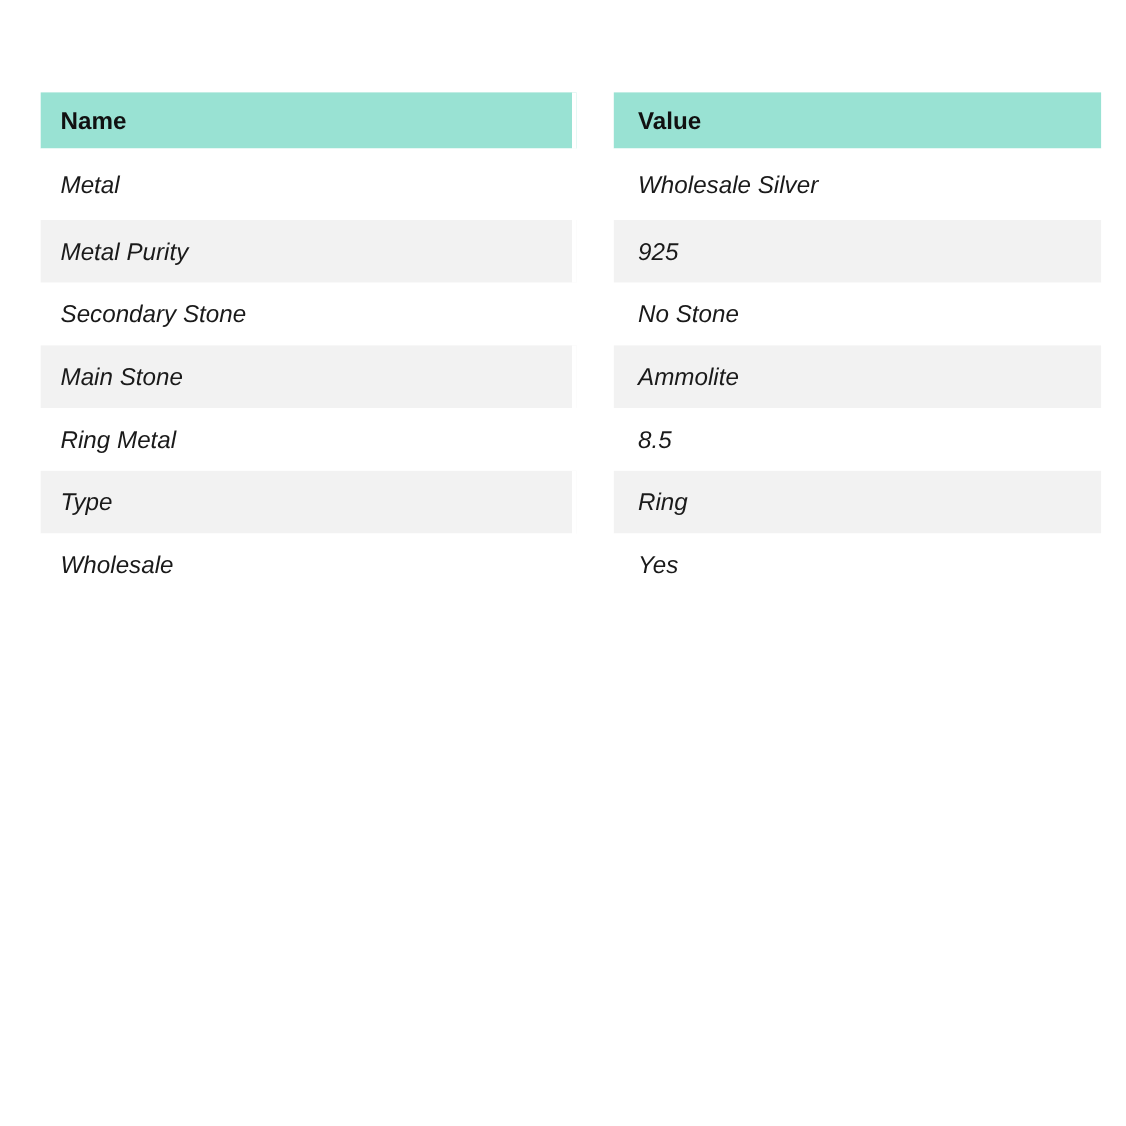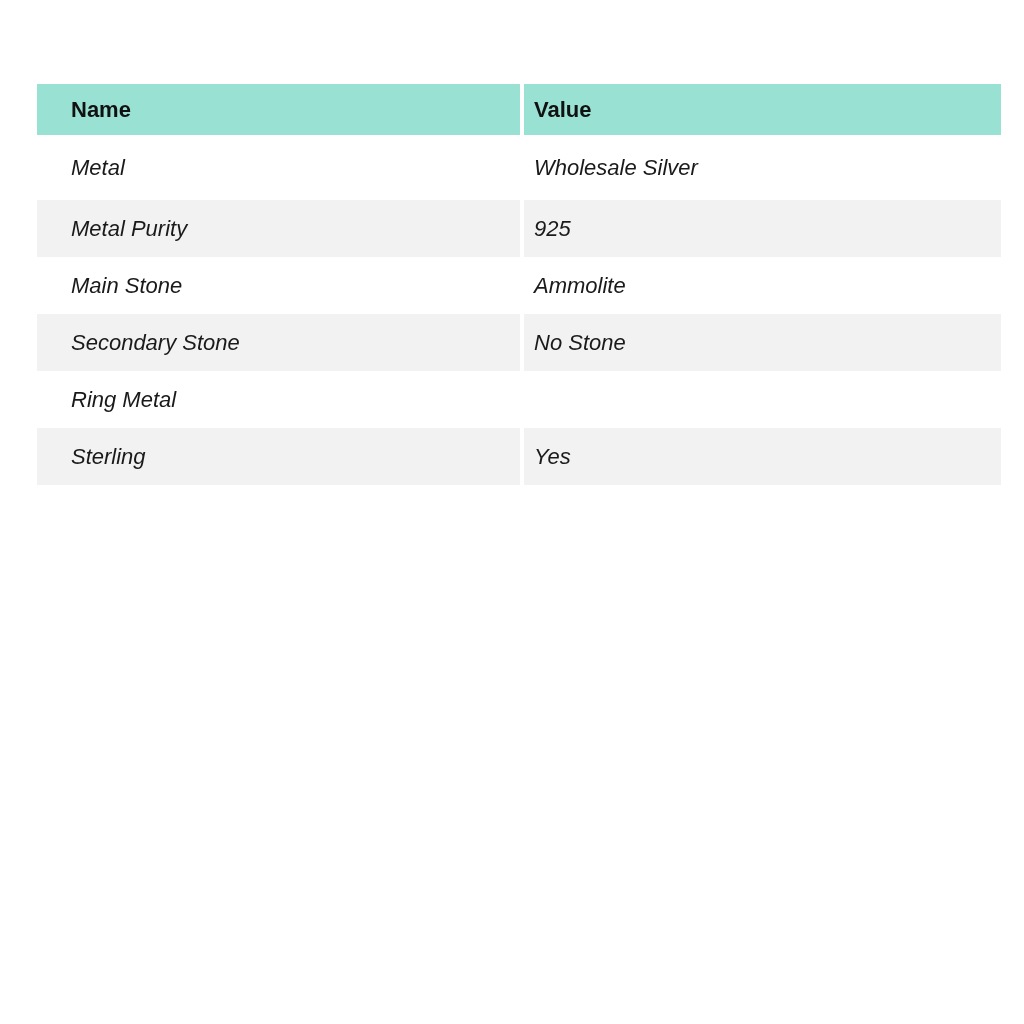--- a/index.html
+++ b/index.html
@@ -30,25 +30,26 @@
     align-items: center;
     box-sizing: border-box;
     font-size: 22px;
     line-height: 1;
     white-space: nowrap;
     overflow: hidden;
   }
   .name-col {
     width: 487px;
     border-right: 4px solid var(--divider-color, #ffffff);
-    padding-left: 34px;
+    padding-left: 18px;
   }
   .value-col {
     flex: 1;
-    padding-left: 10px;
+    padding-left: 22px;
+    margin-left: 34px;
   }
   .header-row {
     height: 51px;
   }
   .header-row .cell {
     background: var(--header-bg, #99e2d3);
     font-weight: 600;
     color: #111111;
   }
   #rows-container .row {
@@ -79,32 +80,37 @@
       <div class="cell name-col">Metal</div>
       <div class="cell value-col">Wholesale Silver</div>
     </div>
 
     <div class="row">
       <div class="cell name-col">Metal Purity</div>
       <div class="cell value-col">925</div>
     </div>
 
     <div class="row">
+      <div class="cell name-col">Secondary Stone</div>
+      <div class="cell value-col">No Stone</div>
+    </div>
+
+    <div class="row">
       <div class="cell name-col">Main Stone</div>
       <div class="cell value-col">Ammolite</div>
     </div>
 
     <div class="row">
-      <div class="cell name-col">Secondary Stone</div>
-      <div class="cell value-col">No Stone</div>
+      <div class="cell name-col">Ring Metal</div>
+      <div class="cell value-col">8.5</div>
     </div>
 
     <div class="row">
-      <div class="cell name-col">Ring Metal</div>
+      <div class="cell name-col">Type</div>
+      <div class="cell value-col">Ring</div>
     </div>
 
-
     <div class="row">
-      <div class="cell name-col">Sterling</div>
+      <div class="cell name-col">Wholesale</div>
       <div class="cell value-col">Yes</div>
     </div>
   </div>
 </div>
 
 </body></html>

